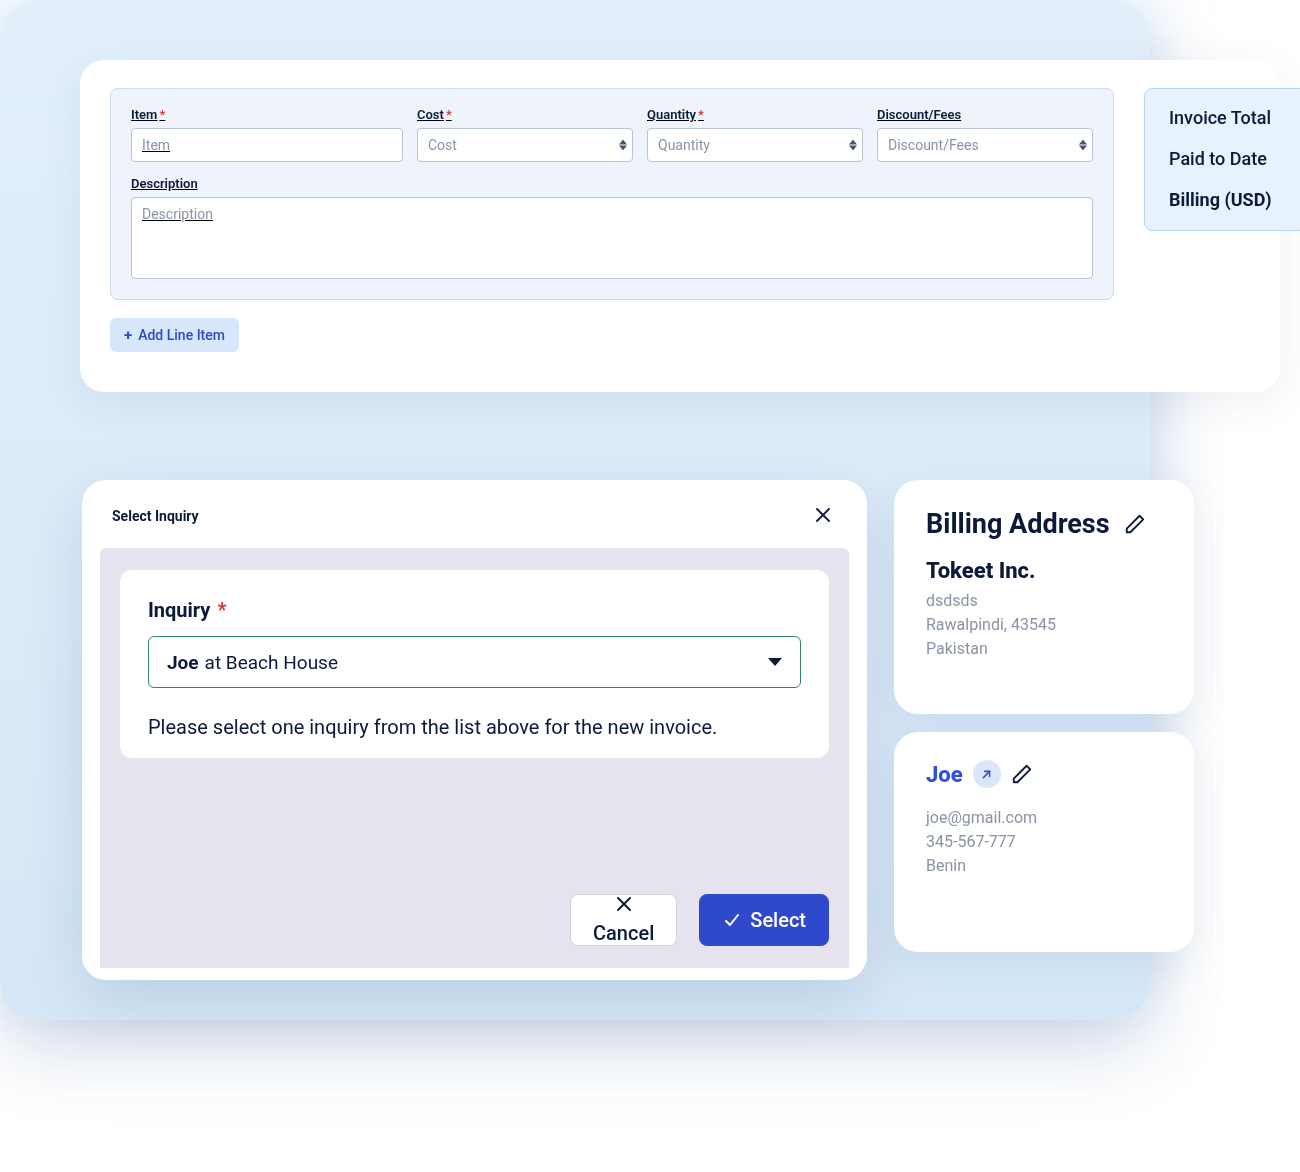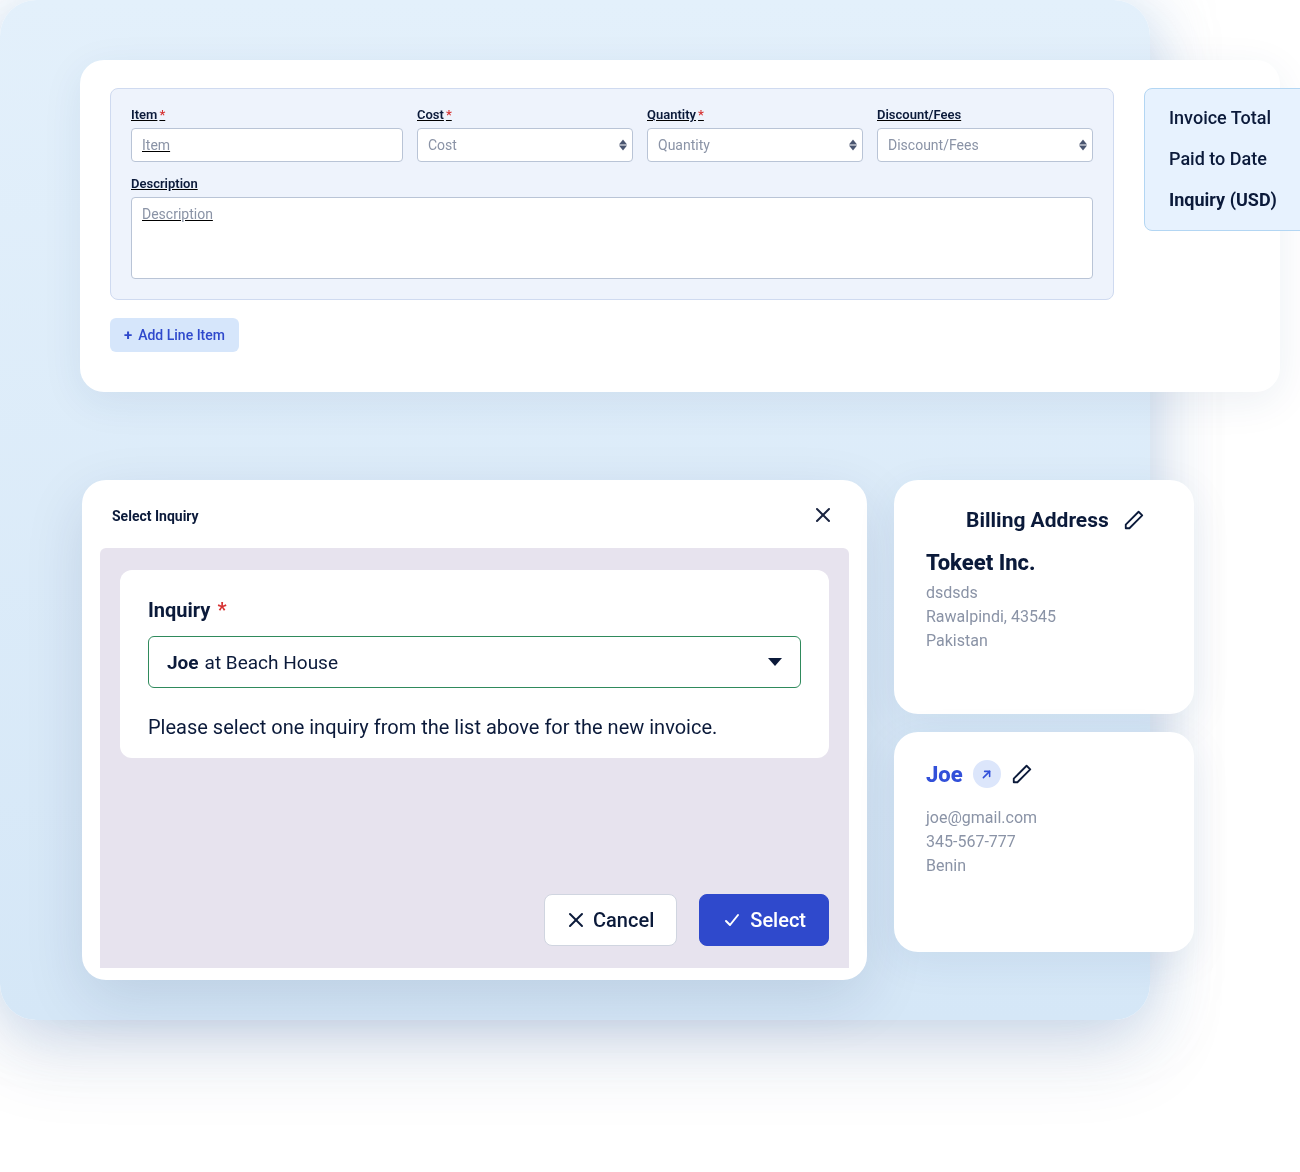--- a/index.html
+++ b/index.html
@@ -168,38 +168,38 @@
     position:absolute; right:20px; bottom:22px;
     display:flex; gap:22px;
   }
   .btn {
     height:52px; padding:0 22px;
     border-radius:8px;
     font-size:20px; font-weight:500;
     display:inline-flex; align-items:center; gap:8px;
     cursor:pointer;
   }
-  .btn-cancel { background:#fff; border:1px solid #d0d5e0; color:#0b1a3a; }
+  .btn-cancel { background:#fff; border:1px solid #d0d5e0; color:#0b1a3a;flex-direction:column; }
   .btn-select { background:#2f49cc; border:1px solid #2f49cc; color:#fff; }
   .ic { display:inline-flex; }
 
   
   .side-card {
     position:absolute;
     background:#fff;
     border-radius:24px;
     box-shadow:0 10px 40px rgba(30,60,120,0.08);
     padding: 28px 32px 32px;
     width: 300px;
   }
   .billing-card { left: 894px; top: 480px; height: 234px; }
   .guest-card   { left: 894px; top: 732px; height: 220px; }
 
   .card-head { display:flex; align-items:center; gap:14px; margin-bottom:18px; }
-  .card-head h3 { font-size:21px; font-weight:700; color:#0b1a3a;margin-left:40px; }
+  .card-head h3 { font-size:27px; font-weight:700; color:#0b1a3a; }
   .pencil { width:22px; height:22px; color:#0b1a3a; cursor:pointer; }
 
   .billing-name { font-size:22px; font-weight:800; color:#0b1a3a; margin-bottom:6px; }
   .muted-line { font-size:16px; color:#8a93a6; line-height:1.5; }
 
   .guest-head { display:flex; align-items:center; gap:10px; margin-bottom:18px; }
   .guest-name { font-size:22px; font-weight:800; color:#3250d9; }
   .ext-badge {
     width:28px; height:28px; border-radius:50%;
     background:#dce6fb; display:inline-flex; align-items:center; justify-content:center;
@@ -263,21 +263,21 @@
       <div class="totals-box">
         <div class="totals-row">
           <span class="lbl">Invoice Total</span>
 
         </div>
         <div class="totals-row">
           <span class="lbl">Paid to Date</span>
 
         </div>
         <div class="totals-row bold">
-          <span class="lbl">Inquiry (USD)</span>
+          <span class="lbl">Billing (USD)</span>
 
         </div>
       </div>
     </div>
 
     <button class="add-line-btn">
       <span class="plus">+</span>
       <span>Add Line Item</span>
     </button>
   </div>

